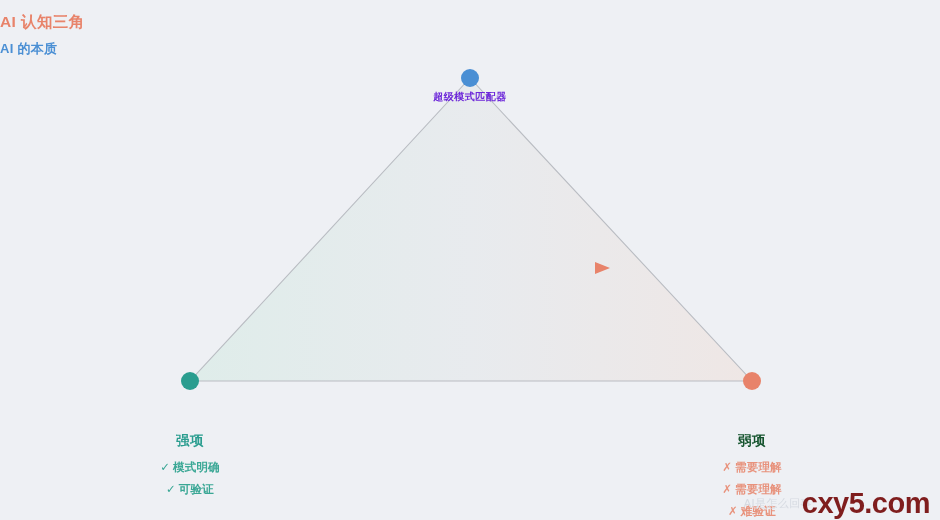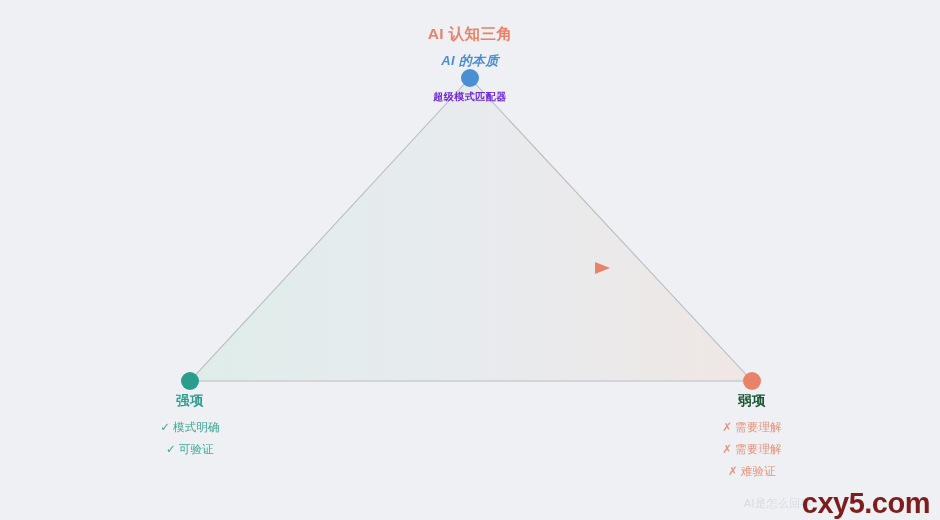--- a/index.html
+++ b/index.html
@@ -21,40 +21,39 @@
     left: 0;
     top: 0;
     width: 940px;
     height: 520px;
   }
 
   
   .title-block {
     position: absolute;
     left: 0;
-    top: 24px;
-    width: 940px;
-    text-align: center;
+    top: 12px;
+    width: 940px;
+    text-align: left;
     pointer-events: none;
   }
   .main-title {
     font-size: 15.5px;
     font-weight: bold;
     color: #e8836a;
     letter-spacing: 0.4px;
     line-height: 20px;
   }
   .sub-title {
     margin-top: 8px;
     font-size: 13px;
     font-weight: bold;
     color: #4a8fd4;
     letter-spacing: 0.3px;
     line-height: 18px;
-    font-style: italic;
   }
 
   
   #diagram {
     position: absolute;
     left: 0;
     top: 0;
     width: 940px;
     height: 520px;
   }
@@ -82,34 +81,36 @@
     text-align: center;
   }
   .corner-left  { left: 90px;  top: 392px; }
   .corner-right { left: 652px; top: 392px; }
 
   .corner-head {
     font-size: 13.5px;
     font-weight: bold;
     line-height: 18px;
     letter-spacing: 0.4px;
+    margin-top: 40px;
   }
   .corner-head.strong { color: #2a9d8f; }
   .corner-head.weak   { color: #14532d; }
 
   .corner-list {
     list-style: none;
     margin: 6px 0 0 0;
     padding: 0;
   }
   .corner-list li {
     font-size: 11.5px;
     line-height: 22px;
     letter-spacing: 0.2px;
     white-space: nowrap;
+    font-weight: bold;
   }
   .corner-list.strong li { color: #3aa795; }
   .corner-list.weak   li { color: #e8927c; }
   .mark {
     display: inline-block;
     margin-right: 3px;
     font-size: 11.5px;
   }
 
   

